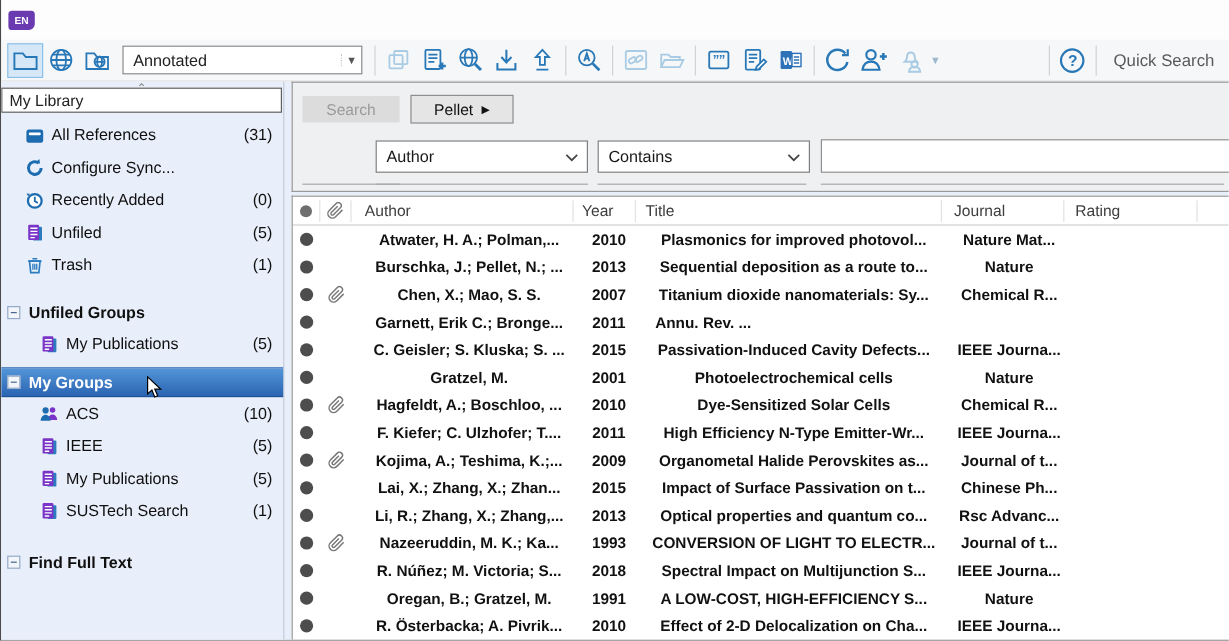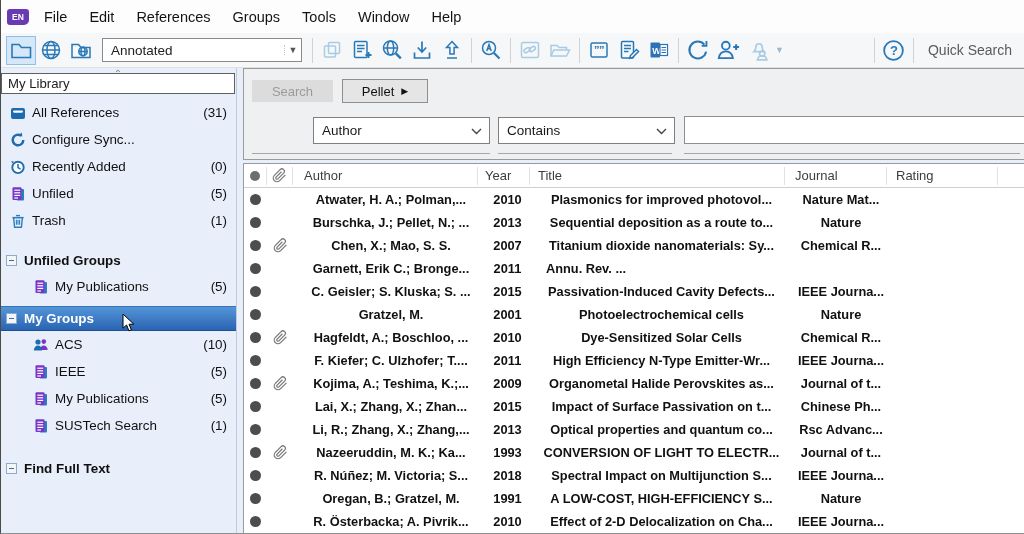--- a/index.html
+++ b/index.html
@@ -26,21 +26,21 @@
   .caret-mini { font-size:9px; color:#9db8cc; margin-left:2px; }
   .quick { font-size:14px; color:#5a5a5a; padding:0 8px 0 10px; white-space:nowrap; }
   .push { margin-left:auto; }
   
   .bodyrow { display:flex; height:466px; background:#e9effa; }
   
   .sidebar { width:236px; background:#e9effa; border-right:1px solid #c3cbd9; padding-top:3px; position:relative; flex:0 0 auto; }
   .lib-header { margin:2px 1px 5px 0; background:#fff; border:1px solid #5f5f5f; height:21px; display:flex; align-items:center;
     padding-left:6px; font-size:13.2px; color:#222; position:relative; }
   .lib-header .chev { position:absolute; top:-6px; left:50%; transform:translateX(-50%); color:#8a8a8a; font-size:10px; }
-  .side-item { height:27px; display:flex; align-items:center; padding-left:7px; font-size:13.4px; color:#101010; cursor:default; }
+  .side-item { height:27px; display:flex; align-items:center; padding-left:18px; font-size:13.4px; color:#101010; cursor:default; }
   .side-item.indent { padding-left:30px; }
   .sicon { width:19px; height:17px; margin-right:5px; display:flex; align-items:center; justify-content:center; flex:0 0 auto; }
   .sicon svg { width:16px; height:16px; display:block; }
   .slabel { white-space:nowrap; }
   .scount { margin-left:auto; padding-right:9px; }
   .group-header { height:26px; display:flex; align-items:center; font-weight:bold; font-size:13.4px; color:#101010;
     padding-left:5px; gap:7px; position:relative;text-align:right; }
   .group-header.first { margin-top:13px; }
   .group-header.mid { margin-top:6px; }
   .group-header.last { margin-top:16px; }
@@ -80,29 +80,20 @@
   .dot { width:11px; height:11px; border-radius:50%; background:#4d4d4d; }
   .clip-svg { width:15px; height:15px; }
   
   .cursor { position:absolute; left:121px; top:6px; width:13px; height:19px; z-index:5; pointer-events:none; }
 </style>
 </head>
 <body>
 
 <div class="menubar">
   <span class="en-badge">EN</span>
-  <span class="menu-items" style="display:flex;">
-      <span class="menu-item">File</span>
-      <span class="menu-item">Edit</span>
-      <span class="menu-item">References</span>
-      <span class="menu-item">Groups</span>
-      <span class="menu-item">Tools</span>
-      <span class="menu-item">Window</span>
-      <span class="menu-item">Help</span>
-    </span>
 </div>
 
 <div class="toolbar">
   <span class="tbtn active">
     <svg width="24" height="24" viewBox="0 0 24 24" fill="none" stroke="#2878b8" stroke-width="1.6">
         <path d="M3 19.5v-13h7l2.5 3h9v10z"></path>
       </svg>
   </span>
   <span class="tbtn">
     <svg width="24" height="24" viewBox="0 0 24 24" fill="none" stroke="#2878b8" stroke-width="1.5">

